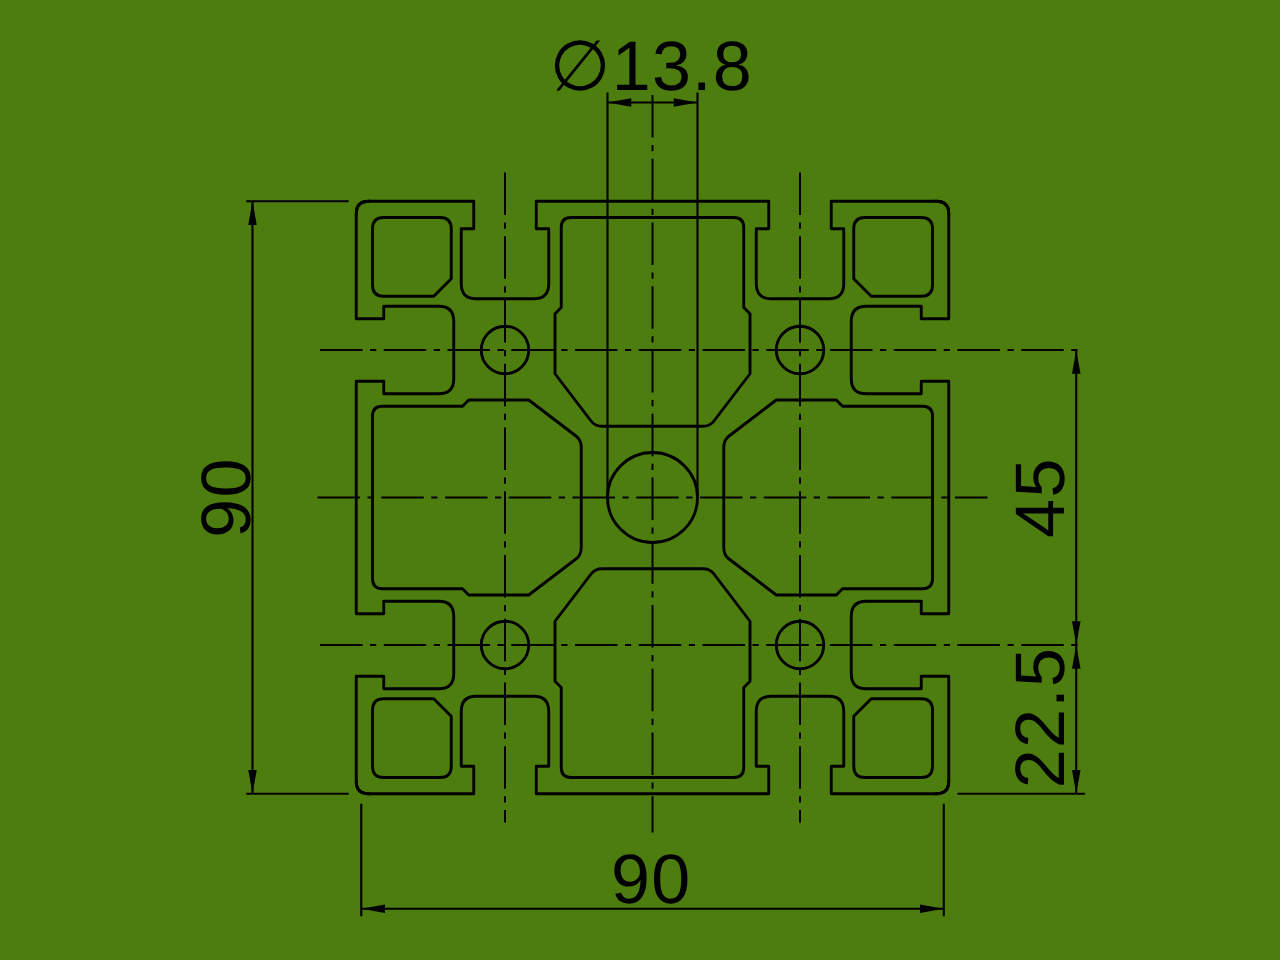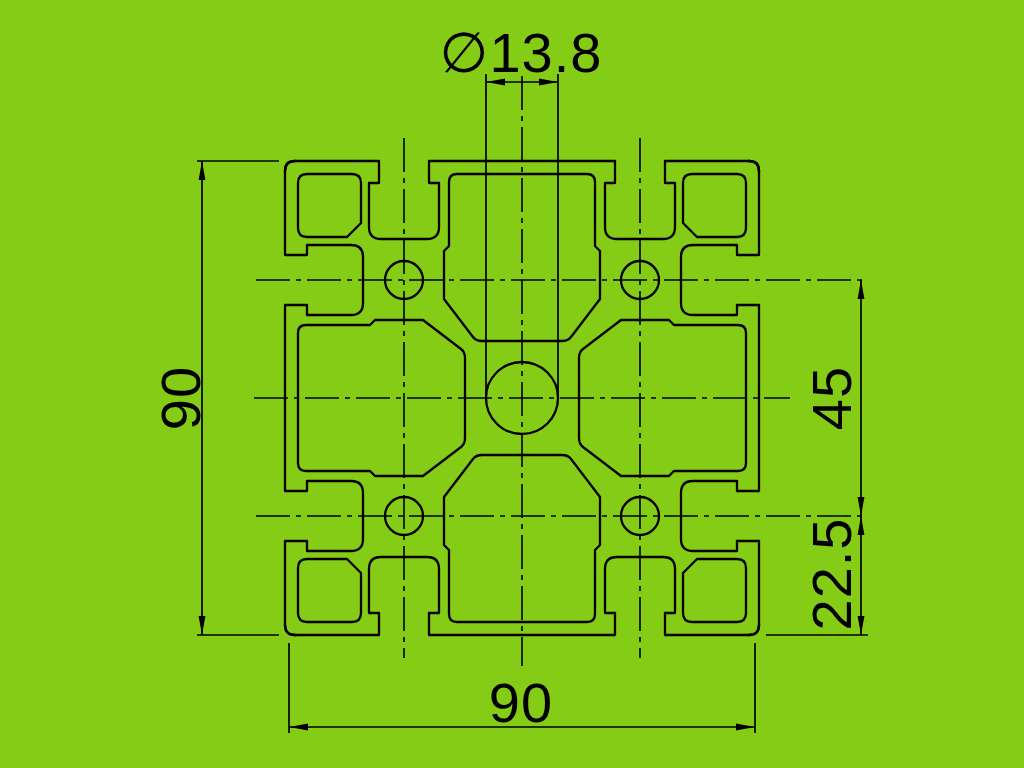--- a/index.html
+++ b/index.html
@@ -2,21 +2,21 @@
 <html><head>
 <meta charset="utf-8">
 <style>
   html, body {
     margin: 0; padding: 0;
     background: #ffffff;
   }
   .stage {
     position: relative;
     width: 1024px; height: 768px;
-    background: #84cc16;
+    background: #4d7c0f;
     overflow: hidden;
     font-family: "Liberation Sans", sans-serif;
   }
   svg { position: absolute; left: 0; top: 0; }
   
   .p {
     fill: none;
     stroke: #000000;
     stroke-width: 2.3;
     stroke-linecap: square;

